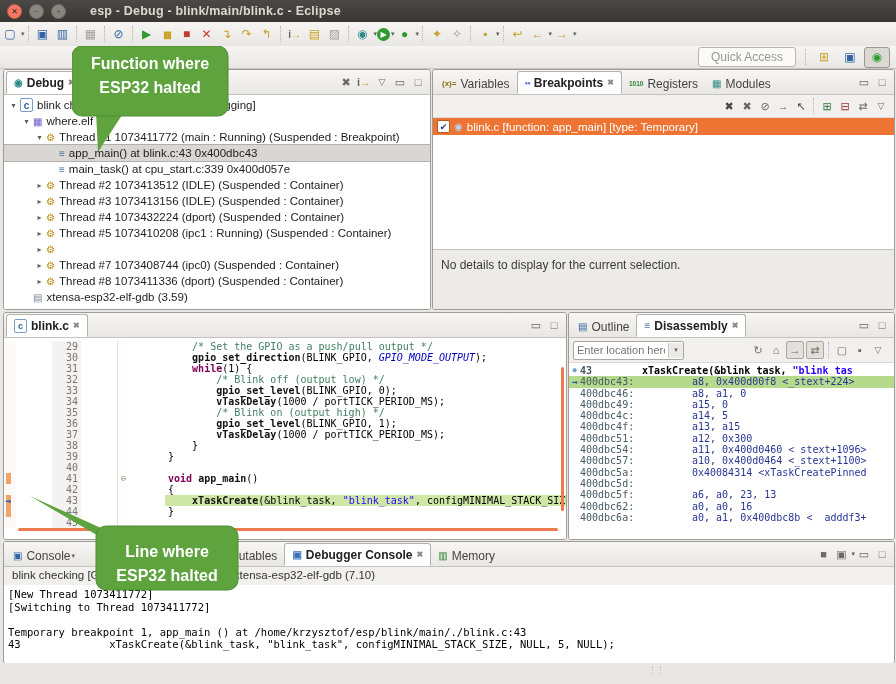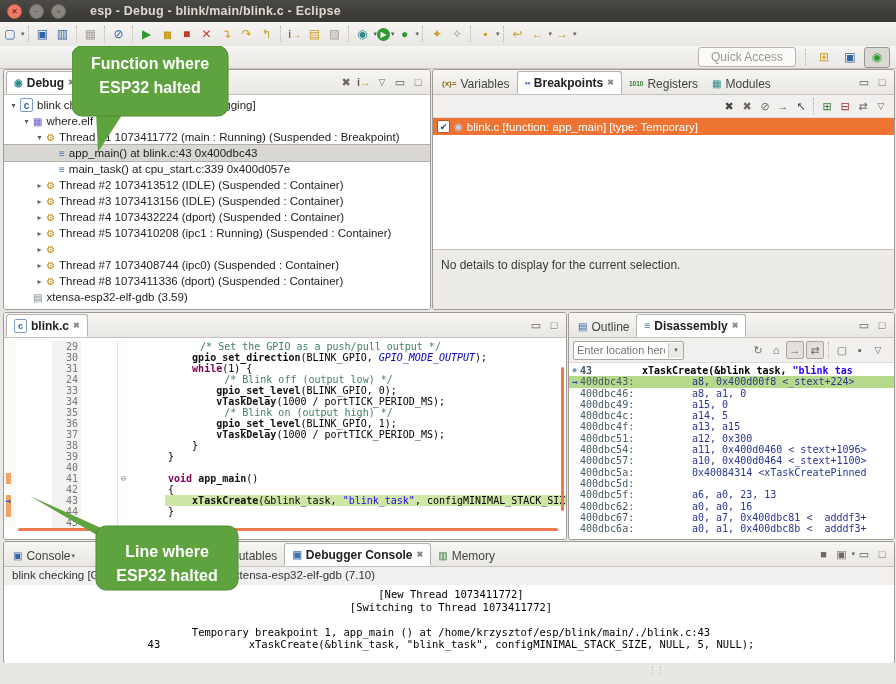--- a/index.html
+++ b/index.html
@@ -59,21 +59,21 @@
   
   #code-lines{position:relative;background:#fff;height:201px;overflow:hidden;font-family:"DejaVu Sans Mono",monospace;font-size:10px;padding-top:3px;}
   .cline{display:flex;height:11px;line-height:11px;white-space:pre;gap:36px;}
   .cannot{width:12px;flex:none;background:#fbfaf9;position:relative;}
   .cannot.diff::after{content:"";position:absolute;left:2px;top:0;width:5px;height:11px;background:#f2a467;}
   .cips{position:absolute;left:1px;top:0;color:#2d5fb8;font-weight:bold;font-size:10px;z-index:2;}
   .cnum{width:26px;flex:none;text-align:right;color:#787878;background:#f4f3f1;padding-right:3px;}
   .cfold{width:11px;flex:none;text-align:center;color:#8a8880;font-size:9px;background:#fdfdfc;border-left:1px solid #e4e2df;}
   .ccode{flex:1;padding-left:3px;color:#000;}
   .cline.hl .ccode{background:#cfe7a6;}
-  .tok-cmt{color:#3f7f5f;margin-left:8px;}
+  .tok-cmt{color:#3f7f5f;}
   .tok-kw{color:#7f0055;font-weight:bold;}
   .tok-fn{color:#111;font-weight:bold;}
   .tok-str{color:#2a00ff;}
   .tok-mac{color:#0000c0;font-style:italic;}
   .sb-v{position:absolute;right:2px;top:54px;width:3px;height:144px;background:#ee7a4e;border-radius:2px;}
   .sb-h{position:absolute;left:14px;bottom:8px;width:540px;height:3px;background:#ee7a4e;border-radius:2px;}
   
   .distools{height:24px;background:#f1f0ee;border-bottom:1px solid #dcdad6;display:flex;align-items:center;padding:0 4px;}
   .locbox{display:flex;align-items:center;border:1px solid #aaa79f;background:#fff;border-radius:2px;height:17px;margin-right:4px;}
   .locbox input{border:none;outline:none;width:88px;font-size:11px;padding:0 3px;font-family:"Liberation Sans",sans-serif;color:#333;background:transparent;}
@@ -86,21 +86,21 @@
   .daddr{width:62px;flex:none;color:#455a64;}
   .dop{width:50px;flex:none;color:#9c3030;margin-top:44px;}
   .dargs{color:#283593;}
   .dnum{width:62px;flex:none;color:#455a64;font-weight:bold;}
   .dsrc{color:#000;font-weight:bold;}
   .dstr{color:#2a00ff;}
   
   .tab-exec{padding-left:130px;}
   #con-title{height:16px;padding:2px 0 0 8px;font-size:11.5px;color:#333;background:#f1f0ee;}
   #console-lines{background:#fff;height:77px;overflow:hidden;font-family:"DejaVu Sans Mono",monospace;font-size:10.5px;padding:3px 0 0 4px;}
-  .conline{height:12.5px;line-height:12.5px;white-space:pre;color:#000;text-align:center;}
+  .conline{height:12.5px;line-height:12.5px;white-space:pre;color:#000;}
   
   #statusbar{position:absolute;left:0;top:663px;width:896px;height:21px;background:#e9e7e4;}
   .gripdots{position:absolute;left:648px;top:2px;color:#b0aeaa;font-size:9px;letter-spacing:-1px;}
   
   .callout{position:absolute;z-index:50;}
   .callout-text{position:absolute;z-index:51;color:#fff;font-weight:bold;font-size:16px;text-align:center;line-height:24px;font-family:"Liberation Sans",sans-serif;}
 </style>
 </head>
 <body>
 
@@ -320,21 +320,21 @@
       </span>
       <span class="ptools">
         <span class="pic">▭</span>
         <span class="pic">□</span>
       </span>
     </div>
     <div id="code-lines">
         <div class="cline"><span class="cannot"></span><span class="cnum">29</span><span class="cfold"></span><span class="ccode"><span class="tok-pl">    </span><span class="tok-cmt">/* Set the GPIO as a push/pull output */</span></span></div>
         <div class="cline"><span class="cannot"></span><span class="cnum">30</span><span class="cfold"></span><span class="ccode"><span class="tok-pl">    </span><span class="tok-fn">gpio_set_direction</span><span class="tok-pl">(BLINK_GPIO, </span><span class="tok-mac">GPIO_MODE_OUTPUT</span><span class="tok-pl">);</span></span></div>
         <div class="cline"><span class="cannot"></span><span class="cnum">31</span><span class="cfold"></span><span class="ccode"><span class="tok-pl">    </span><span class="tok-kw">while</span><span class="tok-pl">(1) {</span></span></div>
-        <div class="cline"><span class="cannot"></span><span class="cnum">24</span><span class="cfold"></span><span class="ccode"><span class="tok-pl">        </span><span class="tok-cmt">/* Blink off (output low) */</span></span></div>
+        <div class="cline"><span class="cannot"></span><span class="cnum">32</span><span class="cfold"></span><span class="ccode"><span class="tok-pl">        </span><span class="tok-cmt">/* Blink off (output low) */</span></span></div>
         <div class="cline"><span class="cannot"></span><span class="cnum">33</span><span class="cfold"></span><span class="ccode"><span class="tok-pl">        </span><span class="tok-fn">gpio_set_level</span><span class="tok-pl">(BLINK_GPIO, 0);</span></span></div>
         <div class="cline"><span class="cannot"></span><span class="cnum">34</span><span class="cfold"></span><span class="ccode"><span class="tok-pl">        </span><span class="tok-fn">vTaskDelay</span><span class="tok-pl">(1000 / portTICK_PERIOD_MS);</span></span></div>
         <div class="cline"><span class="cannot"></span><span class="cnum">35</span><span class="cfold"></span><span class="ccode"><span class="tok-pl">        </span><span class="tok-cmt">/* Blink on (output high) */</span></span></div>
         <div class="cline"><span class="cannot"></span><span class="cnum">36</span><span class="cfold"></span><span class="ccode"><span class="tok-pl">        </span><span class="tok-fn">gpio_set_level</span><span class="tok-pl">(BLINK_GPIO, 1);</span></span></div>
         <div class="cline"><span class="cannot"></span><span class="cnum">37</span><span class="cfold"></span><span class="ccode"><span class="tok-pl">        </span><span class="tok-fn">vTaskDelay</span><span class="tok-pl">(1000 / portTICK_PERIOD_MS);</span></span></div>
         <div class="cline"><span class="cannot"></span><span class="cnum">38</span><span class="cfold"></span><span class="ccode"><span class="tok-pl">    }</span></span></div>
         <div class="cline"><span class="cannot"></span><span class="cnum">39</span><span class="cfold"></span><span class="ccode"><span class="tok-pl">}</span></span></div>
         <div class="cline"><span class="cannot"></span><span class="cnum">40</span><span class="cfold"></span><span class="ccode"></span></div>
         <div class="cline"><span class="cannot diff"></span><span class="cnum">41</span><span class="cfold">⊖</span><span class="ccode"><span class="tok-kw">void</span><span class="tok-pl"> </span><span class="tok-fn">app_main</span><span class="tok-pl">()</span></span></div>
         <div class="cline"><span class="cannot"></span><span class="cnum">42</span><span class="cfold"></span><span class="ccode"><span class="tok-pl">{</span></span></div>
@@ -385,21 +385,20 @@
         <div class="drow"><span class="dmk"></span><span class="daddr">400dbc49:</span><span class="dop">movi</span><span class="dargs">a15, 0</span></div>
         <div class="drow"><span class="dmk"></span><span class="daddr">400dbc4c:</span><span class="dop">movi</span><span class="dargs">a14, 5</span></div>
         <div class="drow"><span class="dmk"></span><span class="daddr">400dbc4f:</span><span class="dop">mov.n</span><span class="dargs">a13, a15</span></div>
         <div class="drow"><span class="dmk"></span><span class="daddr">400dbc51:</span><span class="dop">movi</span><span class="dargs">a12, 0x300</span></div>
         <div class="drow"><span class="dmk"></span><span class="daddr">400dbc54:</span><span class="dop">l32r</span><span class="dargs">a11, 0x400d0460 &lt;_stext+1096&gt;</span></div>
         <div class="drow"><span class="dmk"></span><span class="daddr">400dbc57:</span><span class="dop">l32r</span><span class="dargs">a10, 0x400d0464 &lt;_stext+1100&gt;</span></div>
         <div class="drow"><span class="dmk"></span><span class="daddr">400dbc5a:</span><span class="dop">call8</span><span class="dargs">0x40084314 &lt;xTaskCreatePinned</span></div>
         <div class="drow"><span class="dmk"></span><span class="daddr">400dbc5d:</span><span class="dop">retw.n</span><span class="dargs"></span></div>
         <div class="drow"><span class="dmk"></span><span class="daddr">400dbc5f:</span><span class="dop">extui</span><span class="dargs">a6, a0, 23, 13</span></div>
         <div class="drow"><span class="dmk"></span><span class="daddr">400dbc62:</span><span class="dop">l32i.n</span><span class="dargs">a0, a0, 16</span></div>
-        <div class="drow"><span class="dmk"></span><span class="daddr">400dbc67:</span><span class="dop">blt</span><span class="dargs">a0, a7, 0x400dbc81 &lt;__adddf3+</span></div>
         <div class="drow"><span class="dmk"></span><span class="daddr">400dbc6a:</span><span class="dop">bnone</span><span class="dargs">a0, a1, 0x400dbc8b &lt;__adddf3+</span></div>
       </div>
   </div>
 
   <div class="panel" id="p-con">
     <div class="ptabs">
       <span class="tab">
         <span class="ticon" style="color:#3465a4">▣</span>
         <span>Console</span>
         <span class="dd">▾</span>

